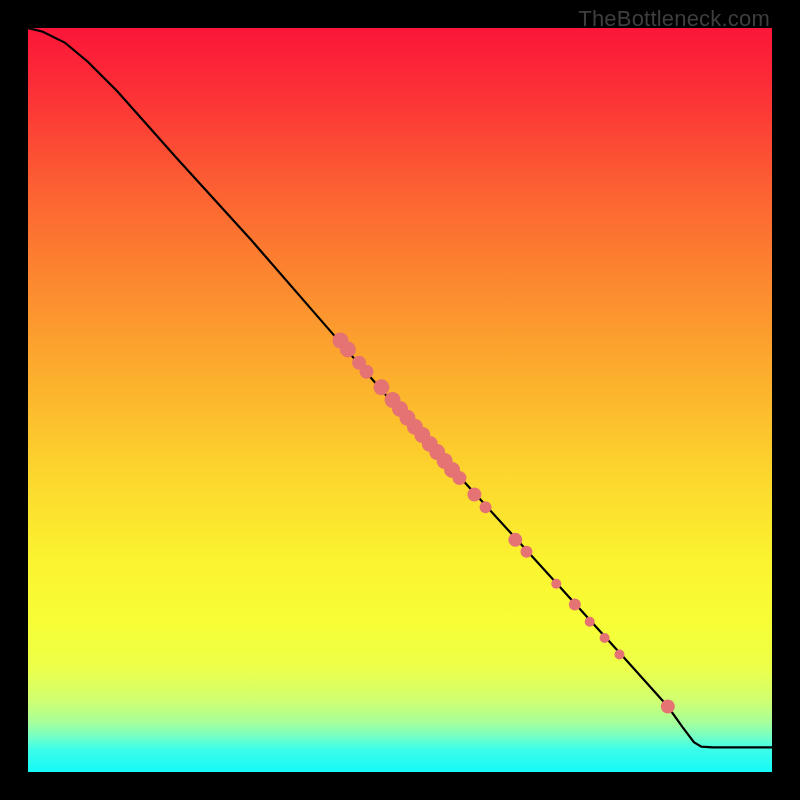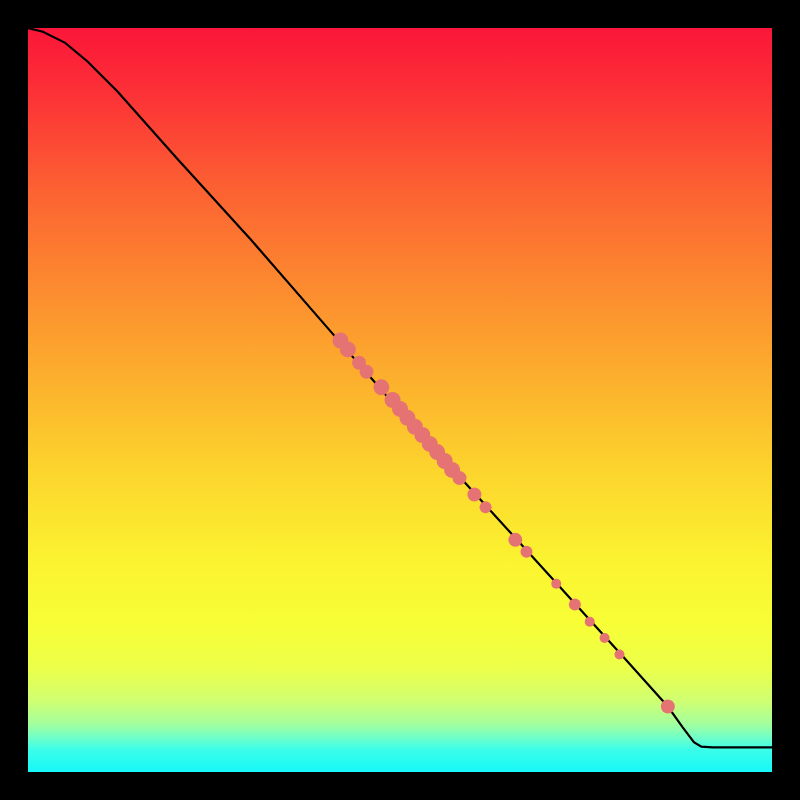--- a/index.html
+++ b/index.html
@@ -46,20 +46,21 @@
   }
   svg .marker {
     fill: #e57373;
     stroke: none;
   }
 </style>
 </head>
 <body>
 
 <div class="container">
+  <div class="watermark">TheBottleneck.com</div>
   <div class="plot-area">
     <svg id="chart-svg" width="744" height="744" viewBox="0 0 744 744">
       <defs>
         <linearGradient id="bg-grad" x1="0" y1="0" x2="0" y2="1">
             <stop offset="0.00%" stop-color="#fb1639"></stop>
             <stop offset="10.00%" stop-color="#fc3536"></stop>
             <stop offset="22.00%" stop-color="#fc6232"></stop>
             <stop offset="35.00%" stop-color="#fc8b2f"></stop>
             <stop offset="48.00%" stop-color="#fcb22d"></stop>
             <stop offset="60.00%" stop-color="#fcd62d"></stop>

